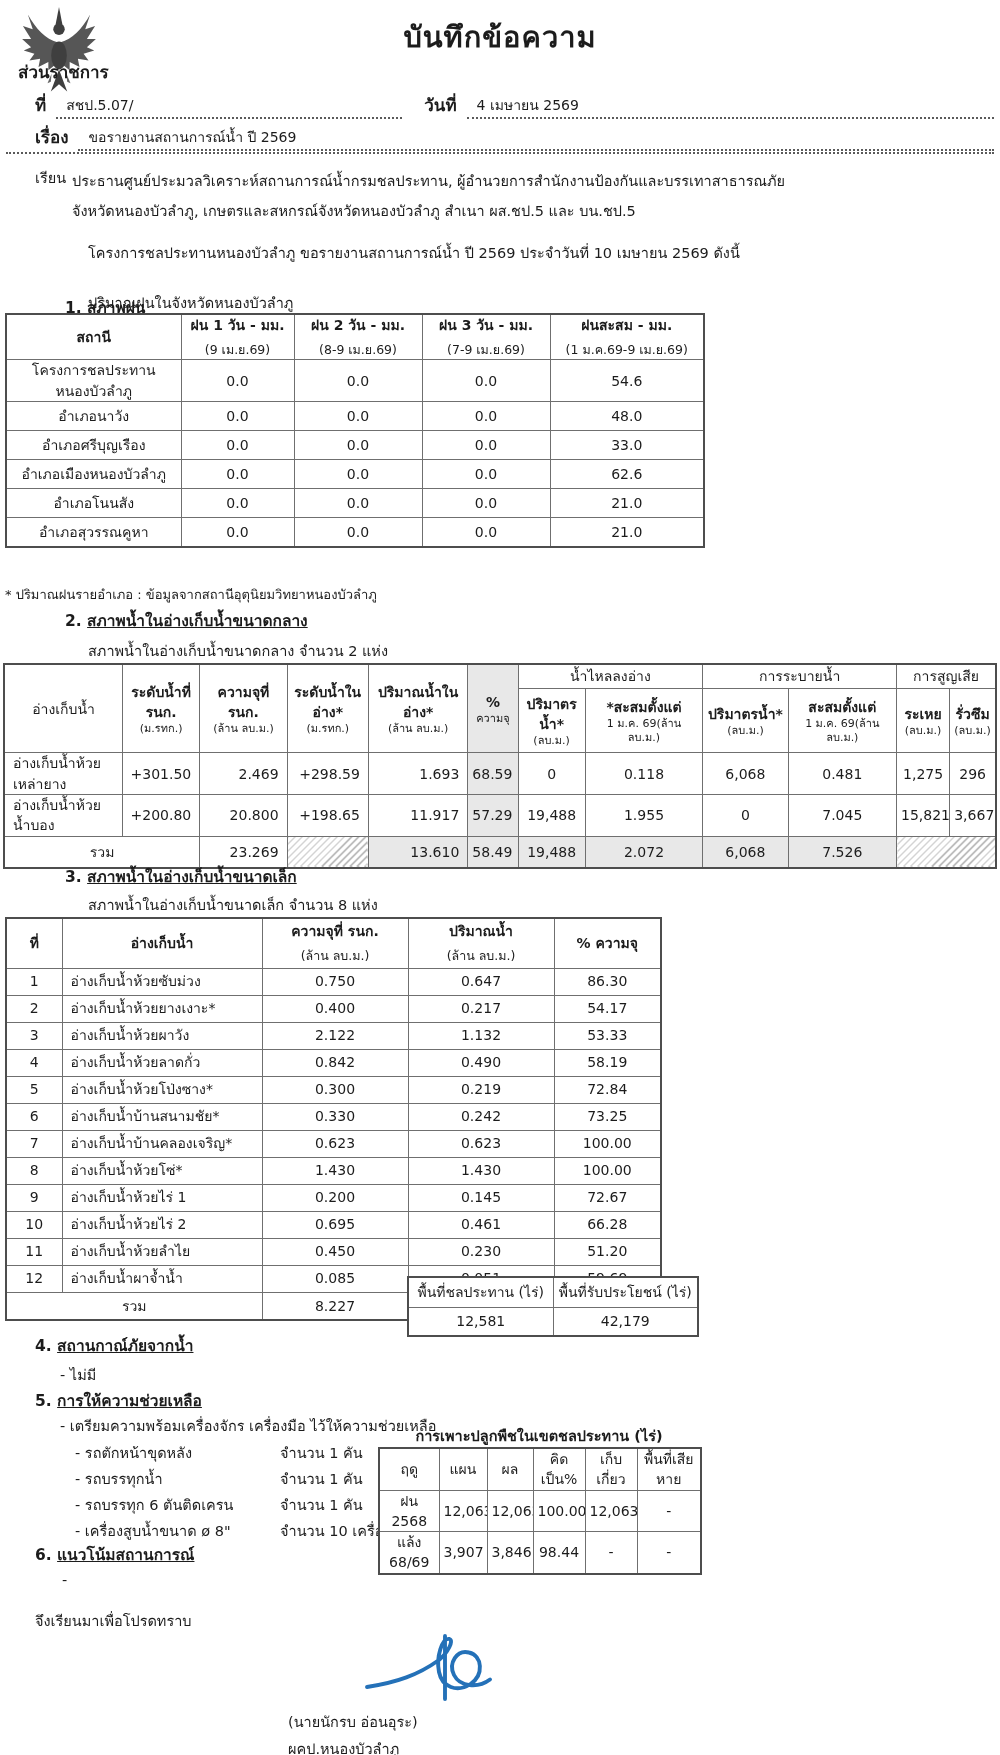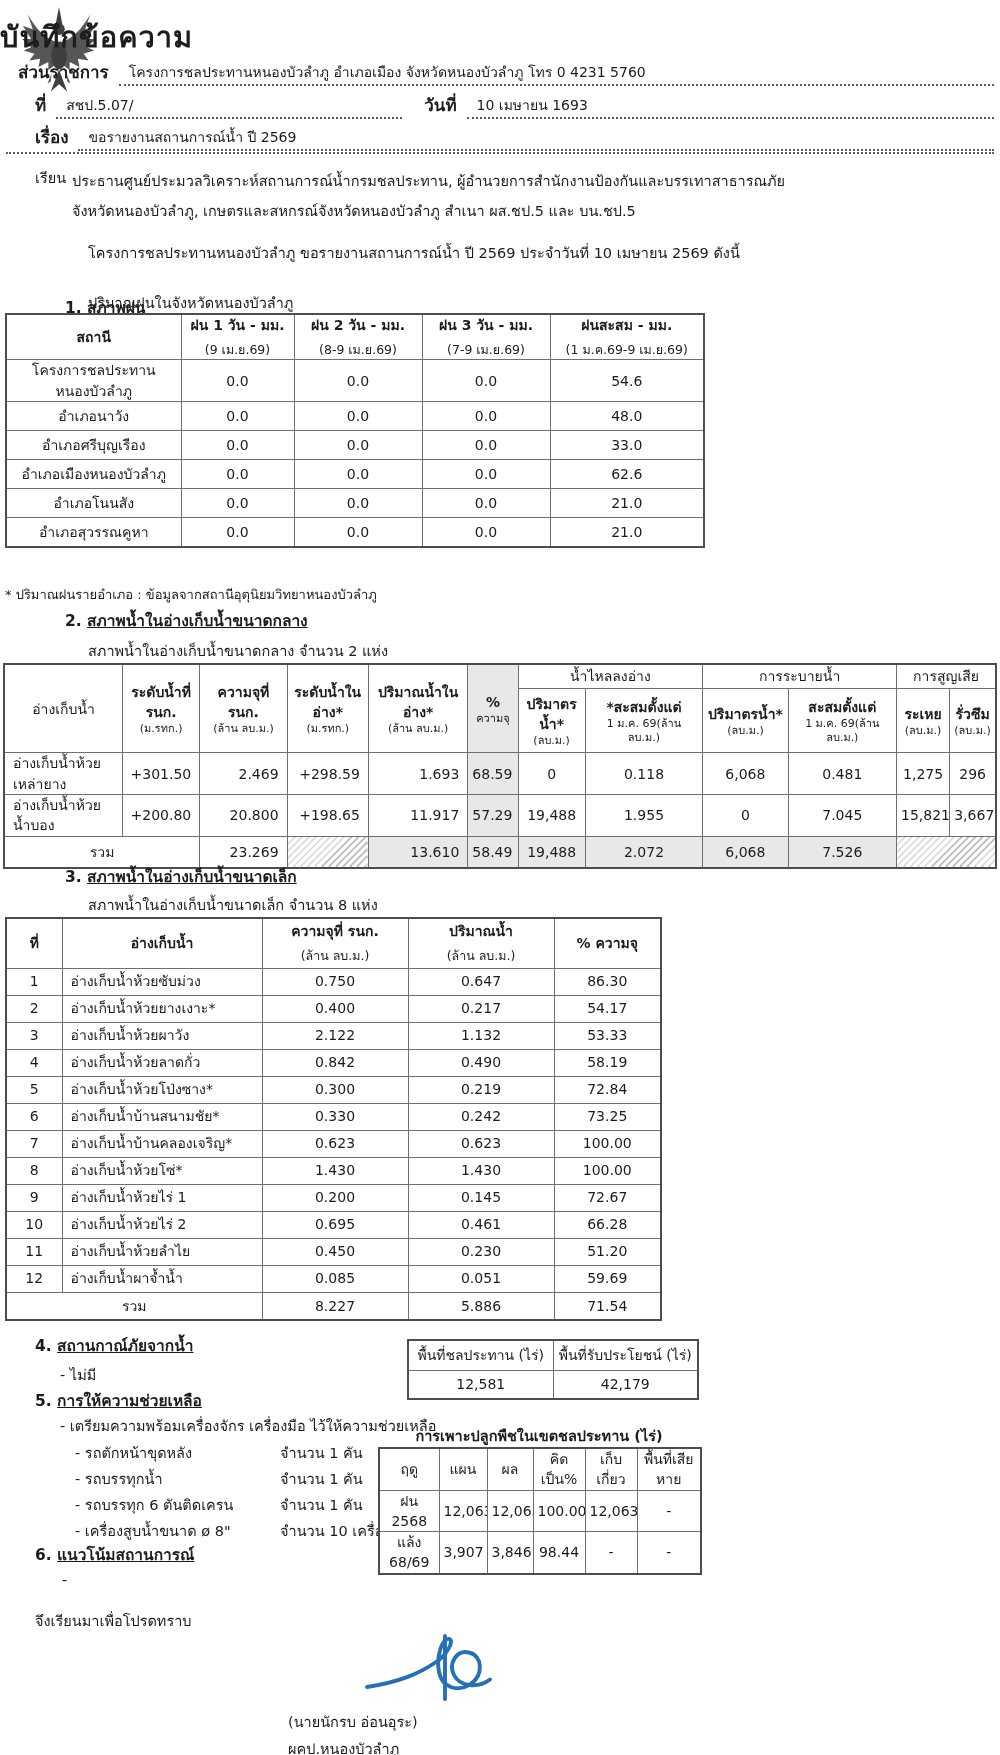--- a/index.html
+++ b/index.html
@@ -3,21 +3,21 @@
 <meta charset="utf-8">
 <style>
   html,body{margin:0;padding:0;background:#ffffff;}
   .page{
     position:relative;width:1000px;height:1755px;background:#fff;
     font-family:"DejaVu Sans","Liberation Sans",sans-serif;
     color:#1c1c1c;overflow:hidden;
   }
   .abs{position:absolute;}
   
-  .doc-title{left:0;right:0;top:14px;font-size:29px;font-weight:bold;letter-spacing:1px;}
+  .doc-title{left:0;right:0;top:14px;text-align:center;font-size:29px;font-weight:bold;letter-spacing:1px;}
   .formline{display:flex;align-items:flex-end;line-height:1.5;}
   .lbl{font-weight:bold;font-size:17px;white-space:nowrap;margin-right:10px;}
   .dot{border-bottom:2px dotted #5a5a5a;font-size:14px;padding:0 6px 1px 10px;white-space:nowrap;}
   .fill{flex:1;}
   .fix340{flex:0 0 330px;}
   .sep{border-bottom:2px dotted #5a5a5a;}
   .body-text{font-size:14.5px;line-height:30px;}
   .sec-head{font-size:15.5px;font-weight:bold;white-space:nowrap;}
   .sec-head .u{text-decoration:underline;}
   .subline{font-size:14.5px;white-space:nowrap;}
@@ -66,28 +66,27 @@
         <path d="M41 84 L36 96 L40 94 Z" opacity="0.8"></path>
         <path d="M59 84 L64 96 L60 94 Z" opacity="0.8"></path>
       </g>
     </svg>
   </div>
 
   <div class="abs doc-title">บันทึกข้อความ</div>
 
   <div class="abs formline" style="left:18px;top:60px;right:6px;">
     <span class="lbl">ส่วนราชการ</span>
-    <span class="dot fill">โครงการชลประทานหนองบัวลำภู อำเภอเมือง จังหวัดหนองบัวลำภู โทร 0 4231 5760</span>
   </div>
 
   <div class="abs formline" style="left:35px;top:93px;right:6px;">
     <span class="lbl">ที่</span>
     <span class="dot fix340">สชป.5.07/</span>
     <span class="lbl" style="margin-left:22px;">วันที่</span>
-    <span class="dot fill">10 เมษายน 1693</span>
+    <span class="dot fill">4 เมษายน 2569</span>
   </div>
 
   <div class="abs formline" style="left:35px;top:125px;right:6px;">
     <span class="lbl">เรื่อง</span>
     <span class="dot fill">ขอรายงานสถานการณ์น้ำ ปี 2569</span>
   </div>
   <div class="abs sep" style="left:6px;right:6px;top:138px;height:14px;"></div>
 
   <div class="abs" style="left:35px;top:166px;font-size:14.5px;">เรียน</div>
   <div class="abs body-text" style="left:72px;top:166px;width:910px;">ประธานศูนย์ประมวลวิเคราะห์สถานการณ์น้ำกรมชลประทาน, ผู้อำนวยการสำนักงานป้องกันและบรรเทาสาธารณภัย</div>
@@ -443,21 +442,21 @@
     </tr>
   </tbody>
     </table>
 
   <div class="abs sec-head" style="left:35px;top:1333px;">
     <span>4.</span>
     <span class="u">สถานกาณ์ภัยจากน้ำ</span>
   </div>
   <div class="abs body-text" style="left:60px;top:1360px;">- ไม่มี</div>
 
-  <table class="tbl abs" style="left:407px;top:1339px;width:290px;">
+  <table class="tbl abs" style="left:407px;top:1276px;width:290px;">
     <colgroup>
         <col style="width:145px">
         <col style="width:145px">
       </colgroup>
     <tbody>
         <tr style="height:30px;">
       <th class="hb">พื้นที่ชลประทาน (ไร่)</th>
       <th class="hb">พื้นที่รับประโยชน์ (ไร่)</th>
     </tr>
     <tr style="height:29px;">

